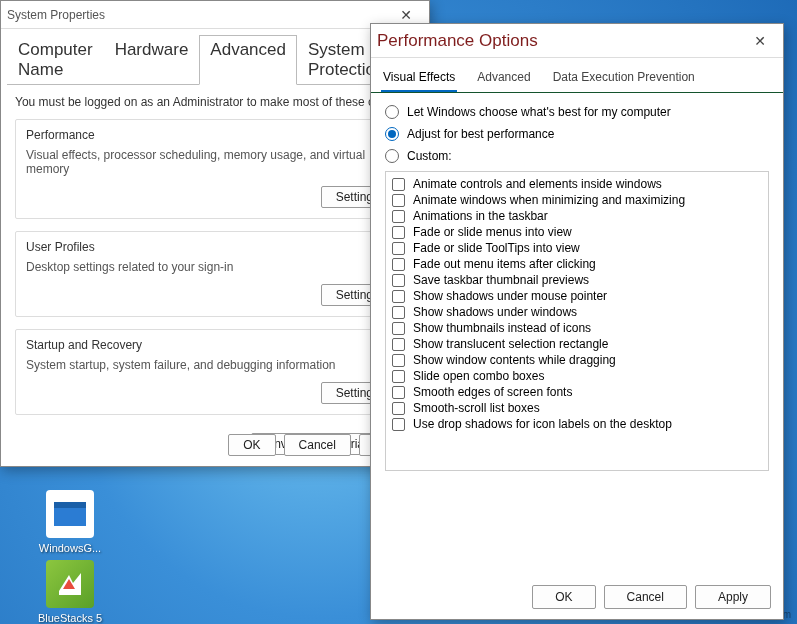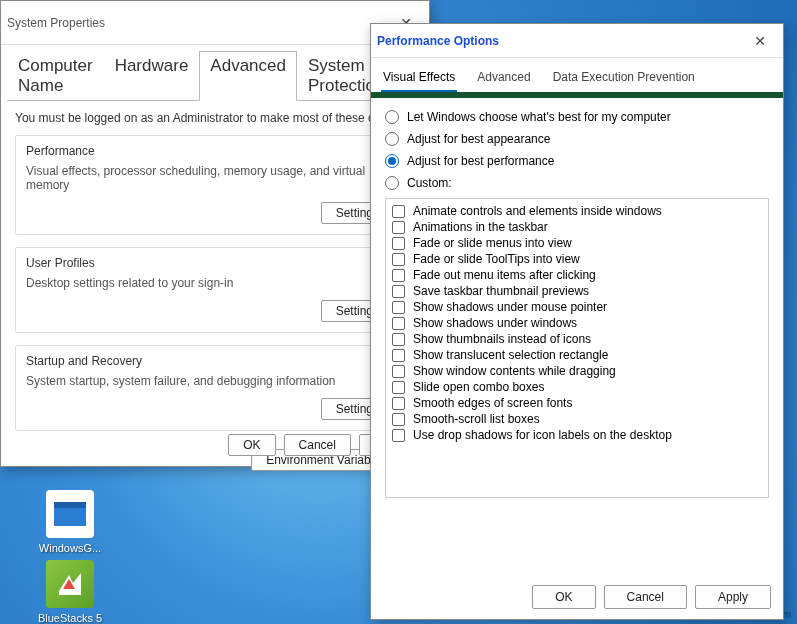--- a/index.html
+++ b/index.html
@@ -48,21 +48,21 @@
   background: #fff;
   border: 1px solid #888;
   box-shadow: 2px 4px 12px rgba(0,0,0,0.3);
 }
 .sysprop {
   left: 0; top: 0;
   width: 430px;
   height: 467px;
 }
 .titlebar {
-  height: 44px;
+  height: 28px;
   display: flex;
   align-items: center;
   padding: 0 6px;
   border-bottom: 1px solid #ddd;
   background: #fff;
 }
 .titlebar .title { flex: 1; font-size: 12px; color: #555; }
 .close-btn {
   width: 34px; height: 22px;
   display: flex; align-items: center; justify-content: center;
@@ -125,26 +125,26 @@
   padding: 6px 4px 0;
 }
 
 .perfopt {
   left: 370px; top: 23px;
   width: 414px;
   height: 597px;
   z-index: 10;
 }
 .perfopt .titlebar { height: 34px; }
-.perfopt .titlebar .title { font-size: 12px; font-weight: 700; color: #1d4ed8; }
+.perfopt .titlebar .title { font-size: 17px; font-weight: 400; color: #7f1d1d; }
 .perf-tabs {
   display: flex;
   padding: 8px 10px 0 10px;
   gap: 18px;
-  border-bottom: 6px solid #14532d;
+  border-bottom: 1px solid #14532d;
 }
 .perf-tabs .ptab {
   padding: 4px 2px 6px;
   color: #444;
   cursor: pointer;
   font-size: 12px;
   border-bottom: 2px solid transparent;
 }
 .perf-tabs .ptab.active {
   color: #000;
@@ -295,36 +295,36 @@
       <div class="ptab">Advanced</div>
       <div class="ptab">Data Execution Prevention</div>
     </div>
   <div class="perf-body">
     <div id="radio-list">
         <div class="radio-row">
           <div class="radio"></div>
           <span>Let Windows choose what's best for my computer</span>
         </div>
         <div class="radio-row">
-          <div class="radio"></div>
-          <span>Adjust for best appearance</span>
-        </div>
-        <div class="radio-row">
           <div class="radio checked"></div>
           <span>Adjust for best performance</span>
         </div>
         <div class="radio-row">
           <div class="radio"></div>
           <span>Custom:</span>
         </div>
       </div>
     <div class="check-list" id="check-list">
         <div class="check-row">
           <div class="cbox"></div>
           <span>Animate controls and elements inside windows</span>
+        </div>
+        <div class="check-row">
+          <div class="cbox"></div>
+          <span>Animate windows when minimizing and maximizing</span>
         </div>
         <div class="check-row">
           <div class="cbox"></div>
           <span>Animations in the taskbar</span>
         </div>
         <div class="check-row">
           <div class="cbox"></div>
           <span>Fade or slide menus into view</span>
         </div>
         <div class="check-row">

